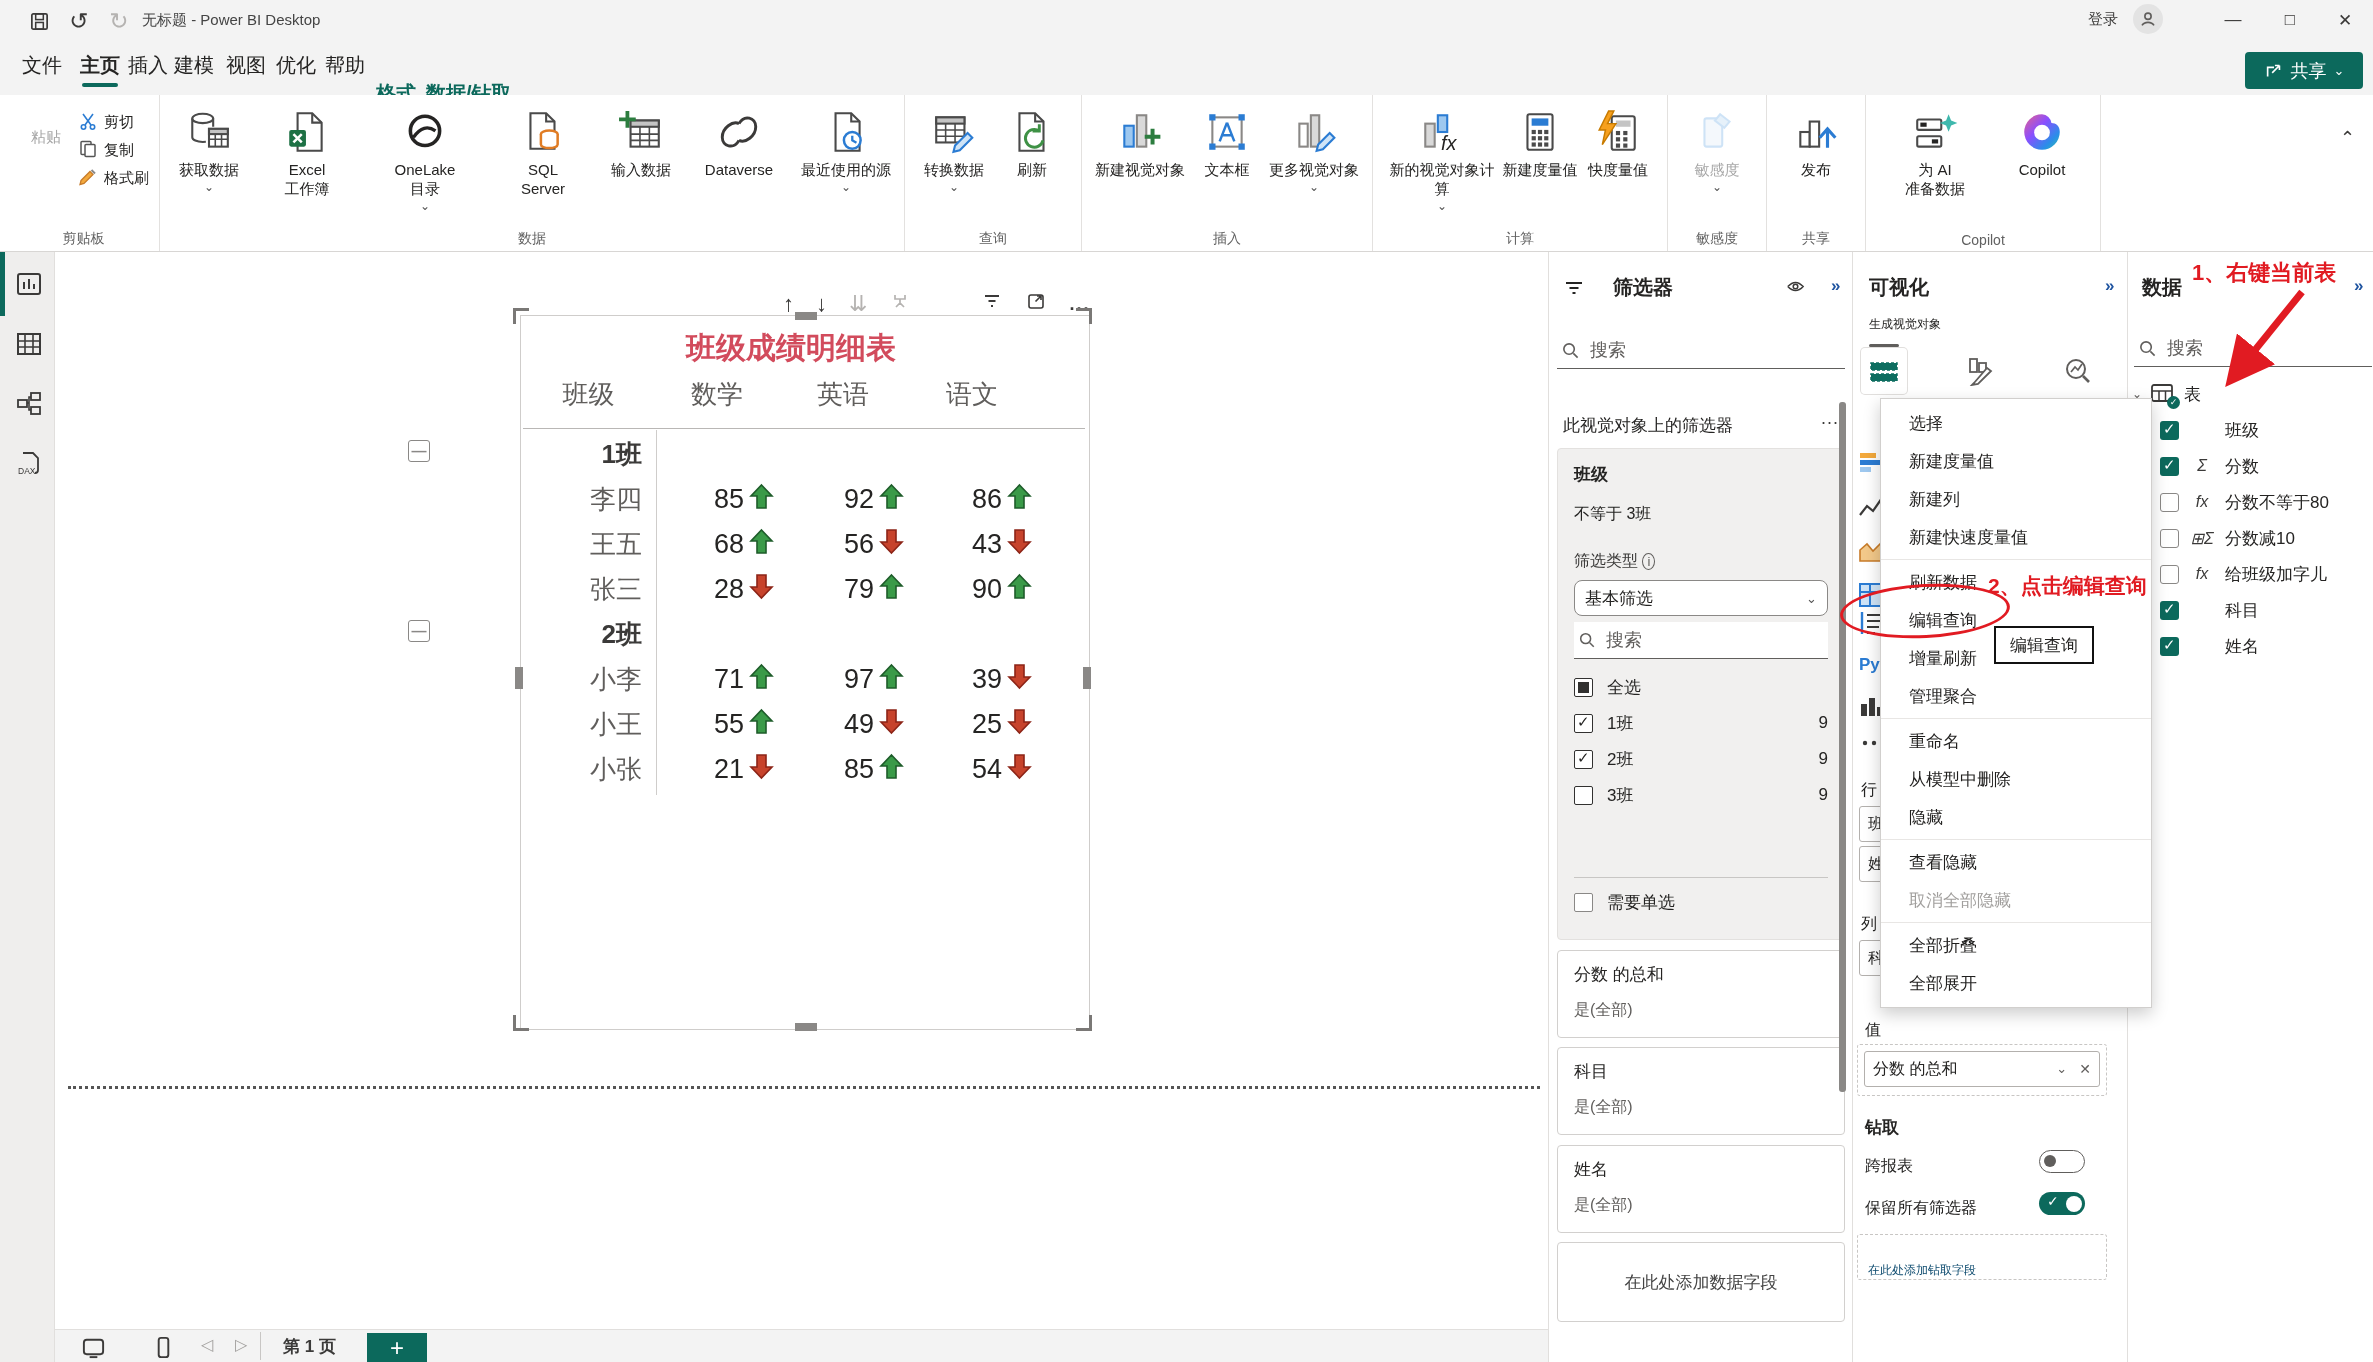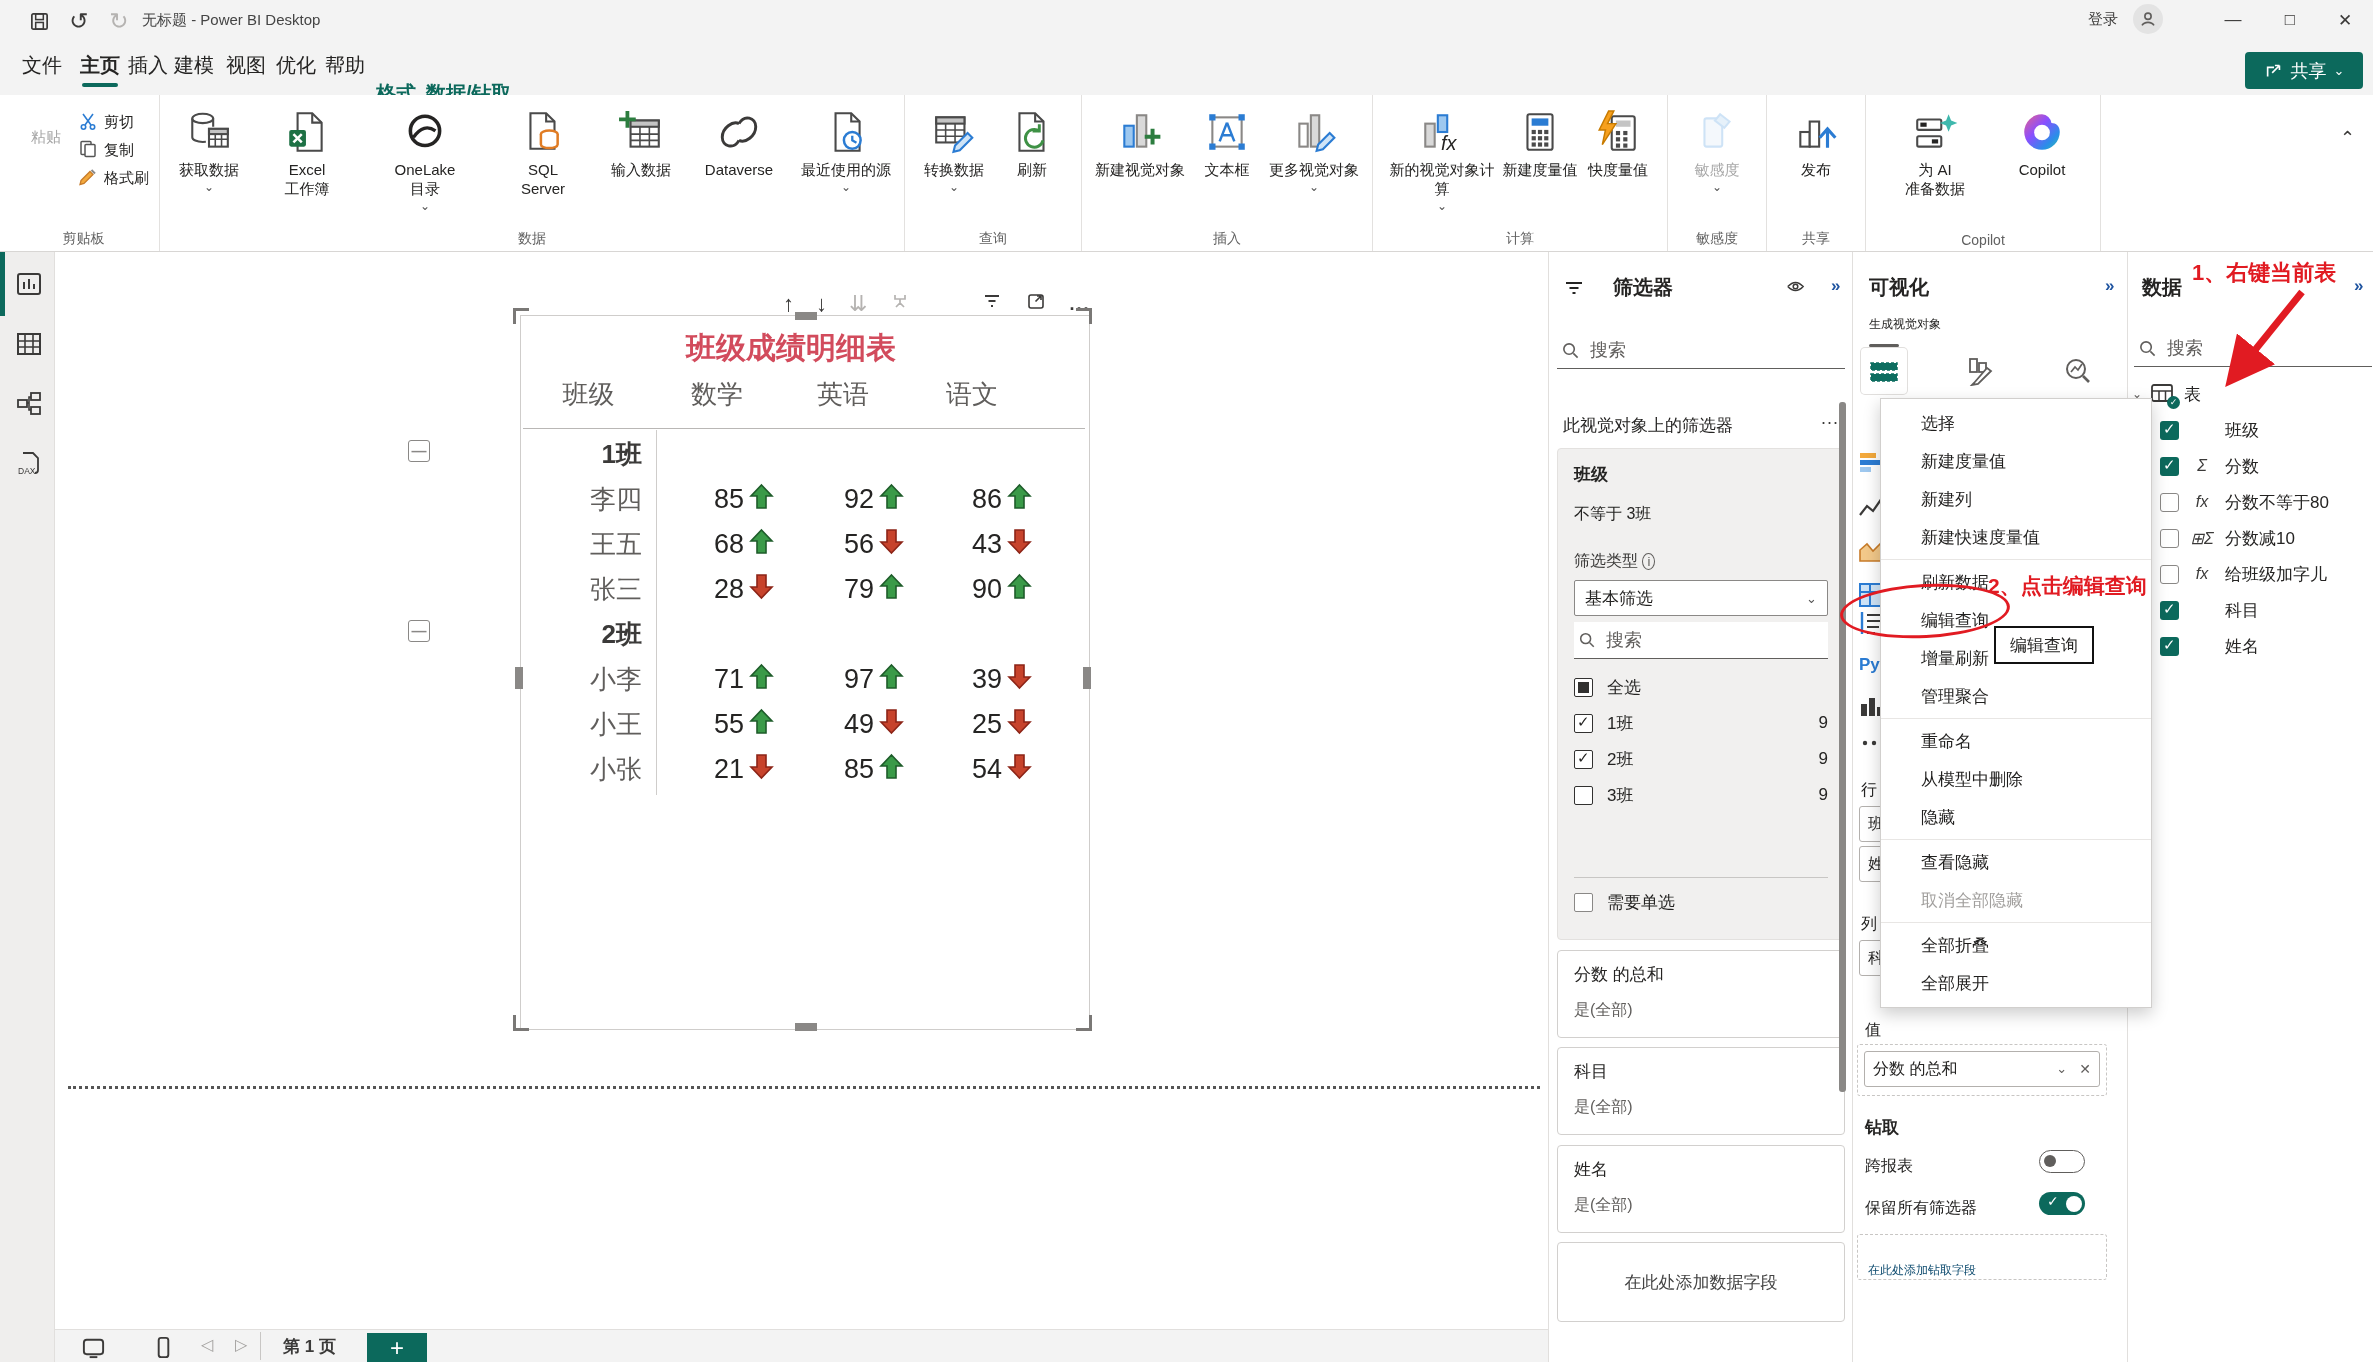--- a/index.html
+++ b/index.html
@@ -70,21 +70,21 @@
   .pane-title{font-weight:bold;font-size:20px;color:#252423;}
   .collapse{font-size:17px;color:#1f54a0;font-weight:bold;}
   .searchbox{display:flex;align-items:center;gap:10px;border-bottom:1.5px solid #605e5c;padding:6px 4px;color:#605e5c;font-size:18px;}
   .card{position:absolute;left:8px;width:288px;border-radius:4px;}
   .card.applied{background:#f1f0ef;border:1px solid #e3e1df;}
   .card.simple{background:#fff;border:1px solid #d2d0ce;}
   .chk{width:19px;height:19px;border:1.6px solid #323130;border-radius:2px;display:inline-block;position:relative;flex:none;background:#fff;}
   .chk.partial::after{content:"";position:absolute;inset:3px;background:#323130;}
   .chk.checked::after{content:"✓";position:absolute;top:-2px;left:2px;font-size:15px;color:#252423;}
   .chk.grey{border-color:#8a8886;}
-  .dropdown{background:#fff;border:1px solid #8a8886;border-radius:2px;height:36px;display:flex;align-items:center;justify-content:space-between;padding:0 10px;font-size:17px;}
+  .dropdown{background:#fff;border:1px solid #8a8886;border-radius:8px;height:36px;display:flex;align-items:center;justify-content:space-between;padding:0 10px;font-size:17px;}
   .opt-row{display:flex;align-items:center;gap:14px;font-size:17px;height:36px;color:#252423;}
   .opt-count{margin-left:auto;color:#252423;}
   .scroll-thumb{position:absolute;width:7px;background:#8a8886;border-radius:3px;}
   
   .well-label{font-size:16px;color:#252423;}
   .pill{background:#fff;border:1px solid #b3b0ad;border-radius:3px;height:36px;display:flex;align-items:center;padding:0 8px;font-size:16px;overflow:hidden;white-space:nowrap;}
   .dashed-box{border:1.5px dashed #c8c6c4;border-radius:3px;}
   .toggle{width:46px;height:23px;border-radius:12px;position:relative;}
   .toggle.off{border:1.6px solid #605e5c;background:#fff;}
   .toggle.off::before{content:"";position:absolute;left:4px;top:3.5px;width:12px;height:12px;border-radius:50%;background:#605e5c;}
@@ -98,21 +98,21 @@
   
   .field-row{position:absolute;left:0;width:246px;height:36px;display:flex;align-items:center;gap:10px;}
   .dchk{width:19px;height:19px;border-radius:3px;flex:none;position:relative;}
   .dchk.on{background:var(--teal);}
   .dchk.on::after{content:"✓";position:absolute;left:3px;top:-1px;color:#fff;font-size:15px;}
   .dchk.offx{background:#fff;border:1.6px solid #8a8886;}
   .f-ic{width:26px;font-size:16px;color:#3b3a39;text-align:center;flex:none;font-style:italic;}
   .f-label{font-size:17px;color:#252423;white-space:nowrap;}
   
   .ctxmenu{position:absolute;left:1880px;top:398px;width:272px;background:#fff;border:1px solid #d1cfcd;box-shadow:0 6px 16px rgba(0,0,0,.2);z-index:50;padding:5px 0;}
-  .ctx-item{height:38px;display:flex;align-items:center;padding-left:40px;font-size:17px;color:#201f1e;}
+  .ctx-item{height:38px;display:flex;align-items:center;padding-left:28px;font-size:17px;color:#201f1e;}
   .ctx-item.disabled{color:#a19f9d;}
   .ctx-sep{border-top:1px solid #e8e6e4;margin:3px 0;}
   
   .red{color:var(--ann-red);font-weight:bold;}
   .ellipse{position:absolute;left:1840px;top:584px;width:170px;height:54px;border:3.5px solid var(--ann-red);border-radius:50%;transform:rotate(-3deg);z-index:65;}
   .tooltipbox{position:absolute;left:1994px;top:626px;width:100px;height:38px;background:#fff;border:2px solid #111;display:flex;align-items:center;justify-content:center;font-size:17px;z-index:60;}
   .hdr-row{display:flex;align-items:center;}
 </style>
 </head>
 <body>

